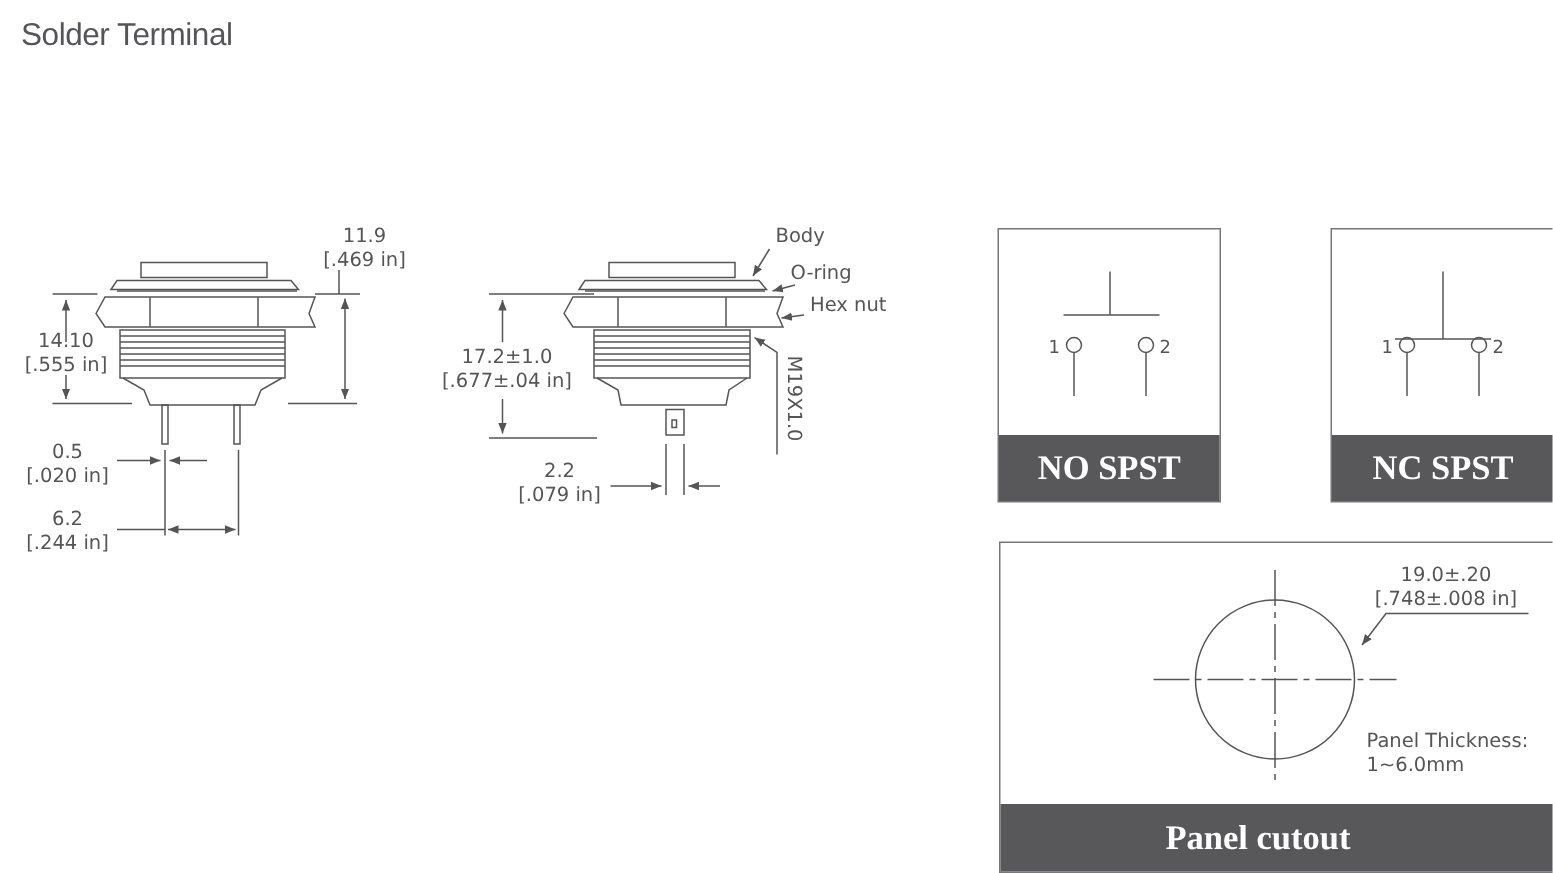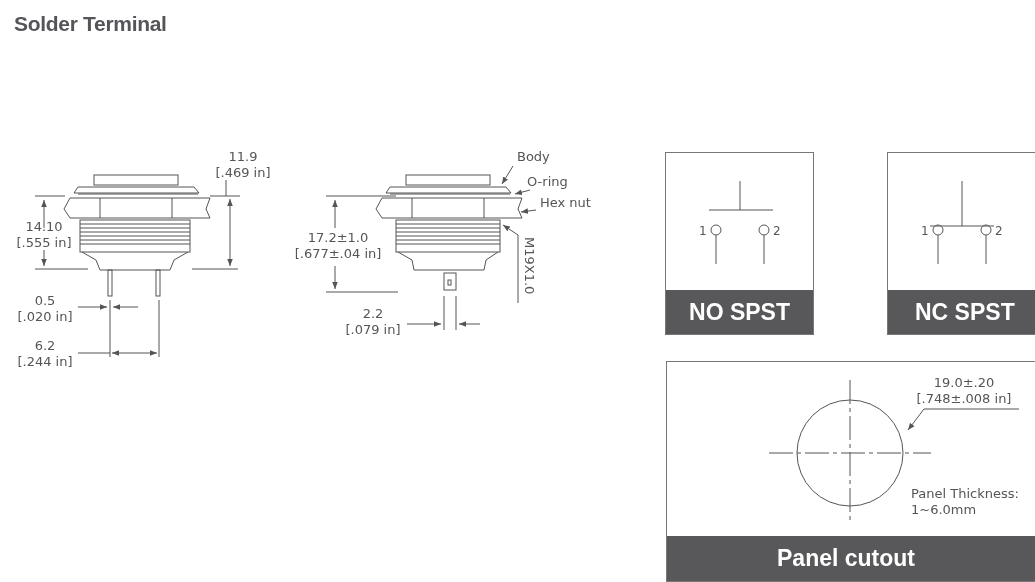--- a/index.html
+++ b/index.html
@@ -1,21 +1,21 @@
 <!DOCTYPE html>
 <html><head>
 <meta charset="utf-8">
 <style>
   html, body { margin:0; padding:0; background:#ffffff; }
   body { width:1035px; height:582px; position:relative; overflow:hidden; font-family:"DejaVu Sans", sans-serif; color:#555; }
-  .title { position:absolute; left:14px; top:12px; font-size:21px; font-weight:bold; color:#555459; letter-spacing:-0.3px; font-family:"Liberation Sans", sans-serif; }
+  .title { position:absolute; left:14px; top:12px; font-size:21px; font-weight:normal; color:#555459; letter-spacing:-0.3px; font-family:"Liberation Sans", sans-serif; }
   svg { position:absolute; left:0; top:0; }
   .lbl { font-family:"DejaVu Sans", sans-serif; font-size:13px; fill:#555; }
   .box { position:absolute; border:1.5px solid #777; background:#fff; box-sizing:border-box; }
-  .bar { position:absolute; left:0; right:0; bottom:0; background:#58585a; color:#fff; font-family:Liberation Sans, sans-serif; font-weight:bold; text-align:center; }
+  .bar { position:absolute; left:0; right:0; bottom:0; background:#58585a; color:#fff; font-family:Liberation Serif, serif; font-weight:bold; text-align:center; }
 </style>
 </head>
 <body>
 
 <div class="title">Solder Terminal</div>
 
 <svg width="1035" height="582" viewBox="0 0 1035 582">
   <defs>
     <marker id="arr" viewBox="0 0 10 10" refX="10" refY="5" markerWidth="7" markerHeight="7" orient="auto-start-reverse">
       <path d="M0,1 L10,5 L0,9 z" fill="#555"></path>

